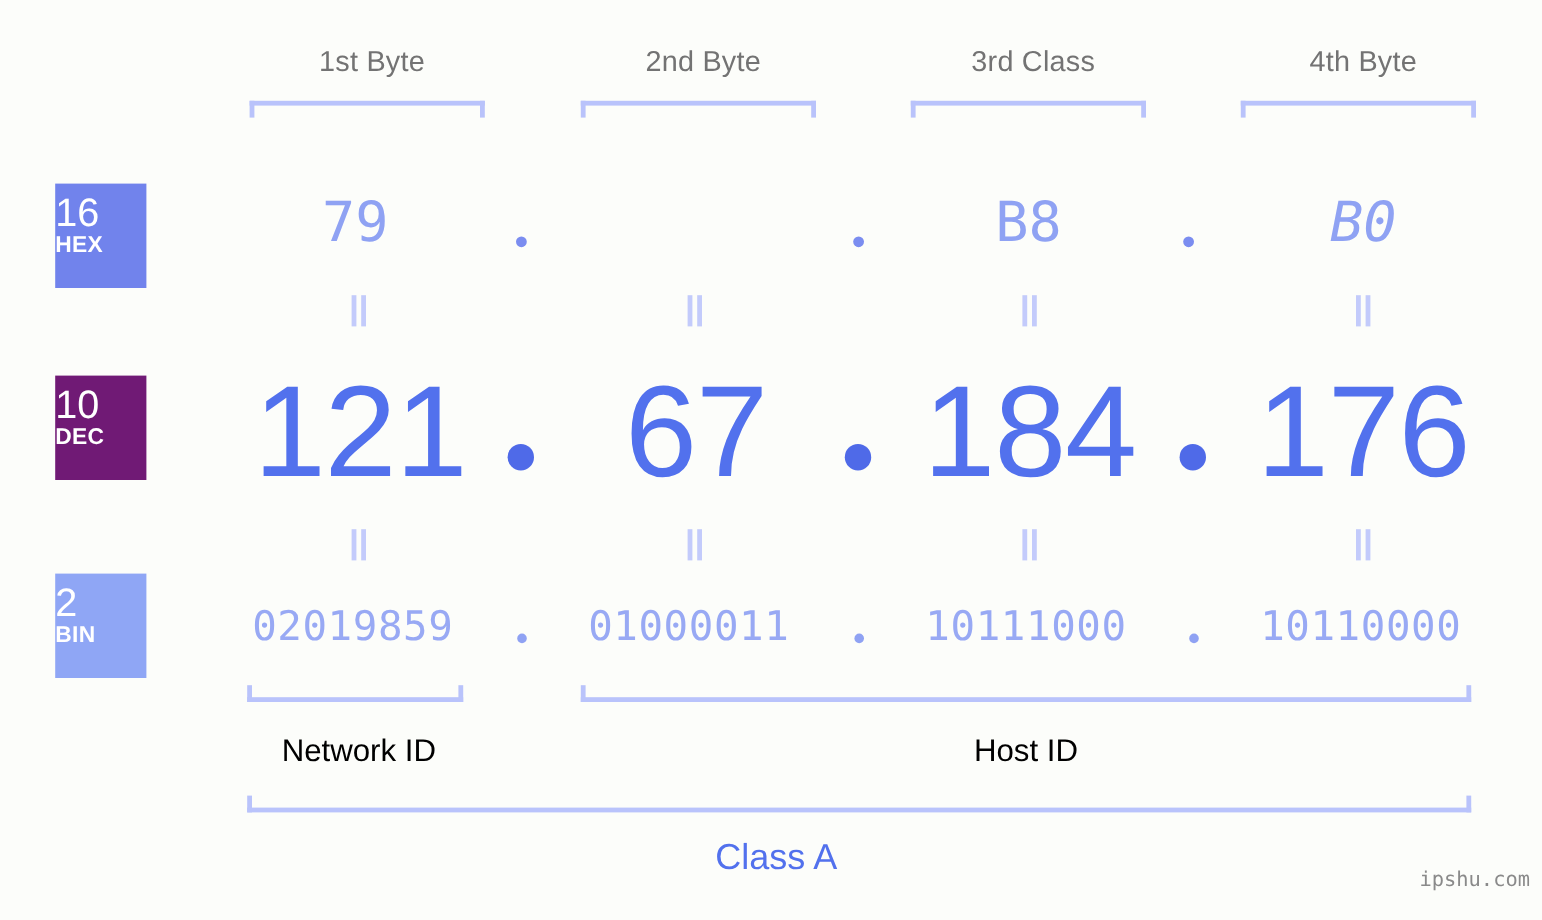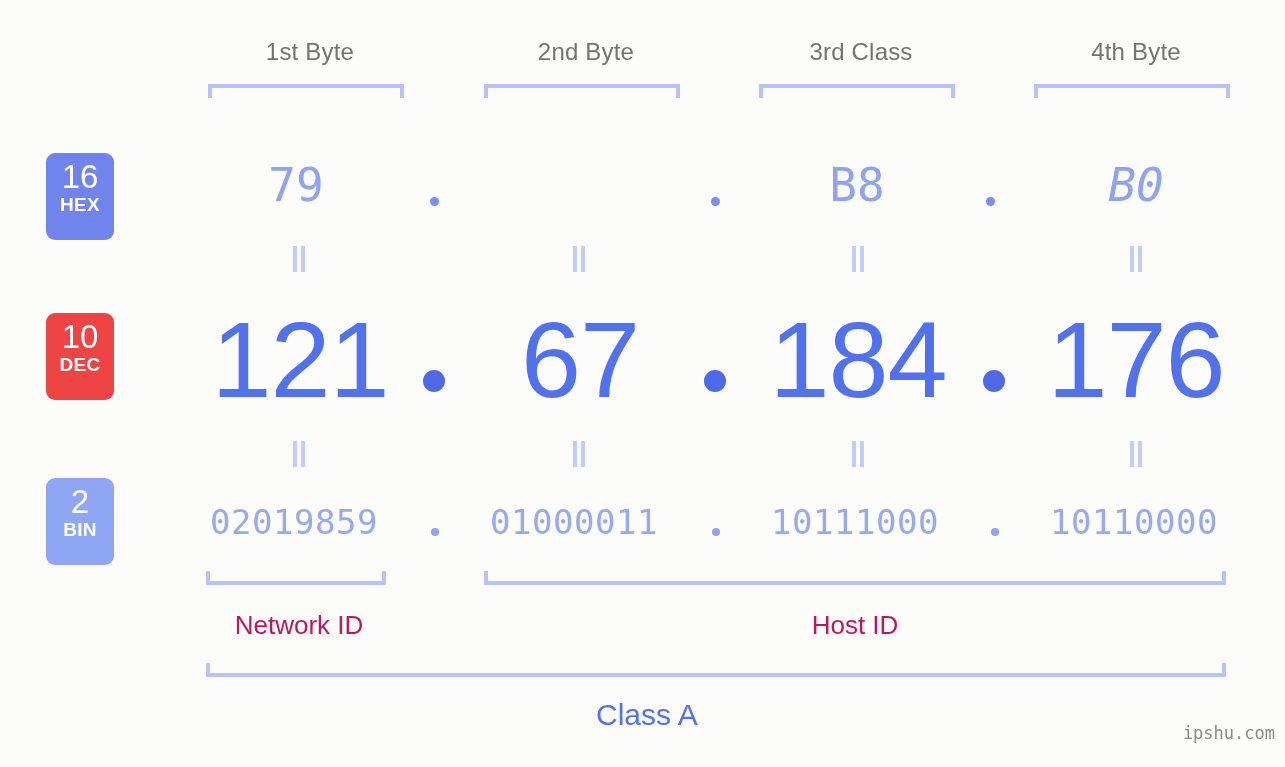--- a/index.html
+++ b/index.html
@@ -50,24 +50,24 @@
     border-left: 4px solid #b9c3fb;
     border-right: 4px solid #b9c3fb;
     height: 14px;
     box-sizing: border-box;
   }
 
   
   .badge {
     position: absolute;
     left: 46px;
-    width: 68px;
-    border-radius: 9px;
+    width: 76px;
+    border-radius: 0;
     color: #ffffff;
-    text-align: center;
+    text-align: left;
     box-sizing: border-box;
   }
   .badge .num {
     display: block;
     font-size: 33px;
     line-height: 34px;
     padding-top: 7px;
     font-weight: 400;
   }
   .badge .lab {
@@ -135,21 +135,21 @@
     display: block;
   }
   .eq i:first-child { left: 1px; }
   .eq i:last-child  { left: 9px; }
 
   
   .id-label {
     position: absolute;
     text-align: center;
     font-size: 26px;
-    color: #be185d;
+    color: #000000;
     white-space: nowrap;
   }
 
   .class-label {
     position: absolute;
     text-align: left;
     font-size: 30px;
     color: #5271ed;
     white-space: nowrap;
   }
@@ -177,21 +177,21 @@
   <div class="bracket-down" style="left:208px; top:84px; width:196px;"></div>
   <div class="bracket-down" style="left:484px; top:84px; width:196px;"></div>
   <div class="bracket-down" style="left:759px; top:84px; width:196px;"></div>
   <div class="bracket-down" style="left:1034px; top:84px; width:196px;"></div>
 
   <div class="badge" style="top:153px; height:87px; background:#7183ec;">
     <span class="num">16</span>
     <span class="lab">HEX</span>
   </div>
 
-  <div class="badge" style="top:313px; height:87px; background:#ef4444;">
+  <div class="badge" style="top:313px; height:87px; background:#701a75;">
     <span class="num">10</span>
     <span class="lab">DEC</span>
   </div>
 
   <div class="badge" style="top:478px; height:87px; background:#8fa6f5;">
     <span class="num">2</span>
     <span class="lab">BIN</span>
   </div>
 
   <div class="cell hex-val" style="left:186px; top:155px; width:220px;">79</div>

